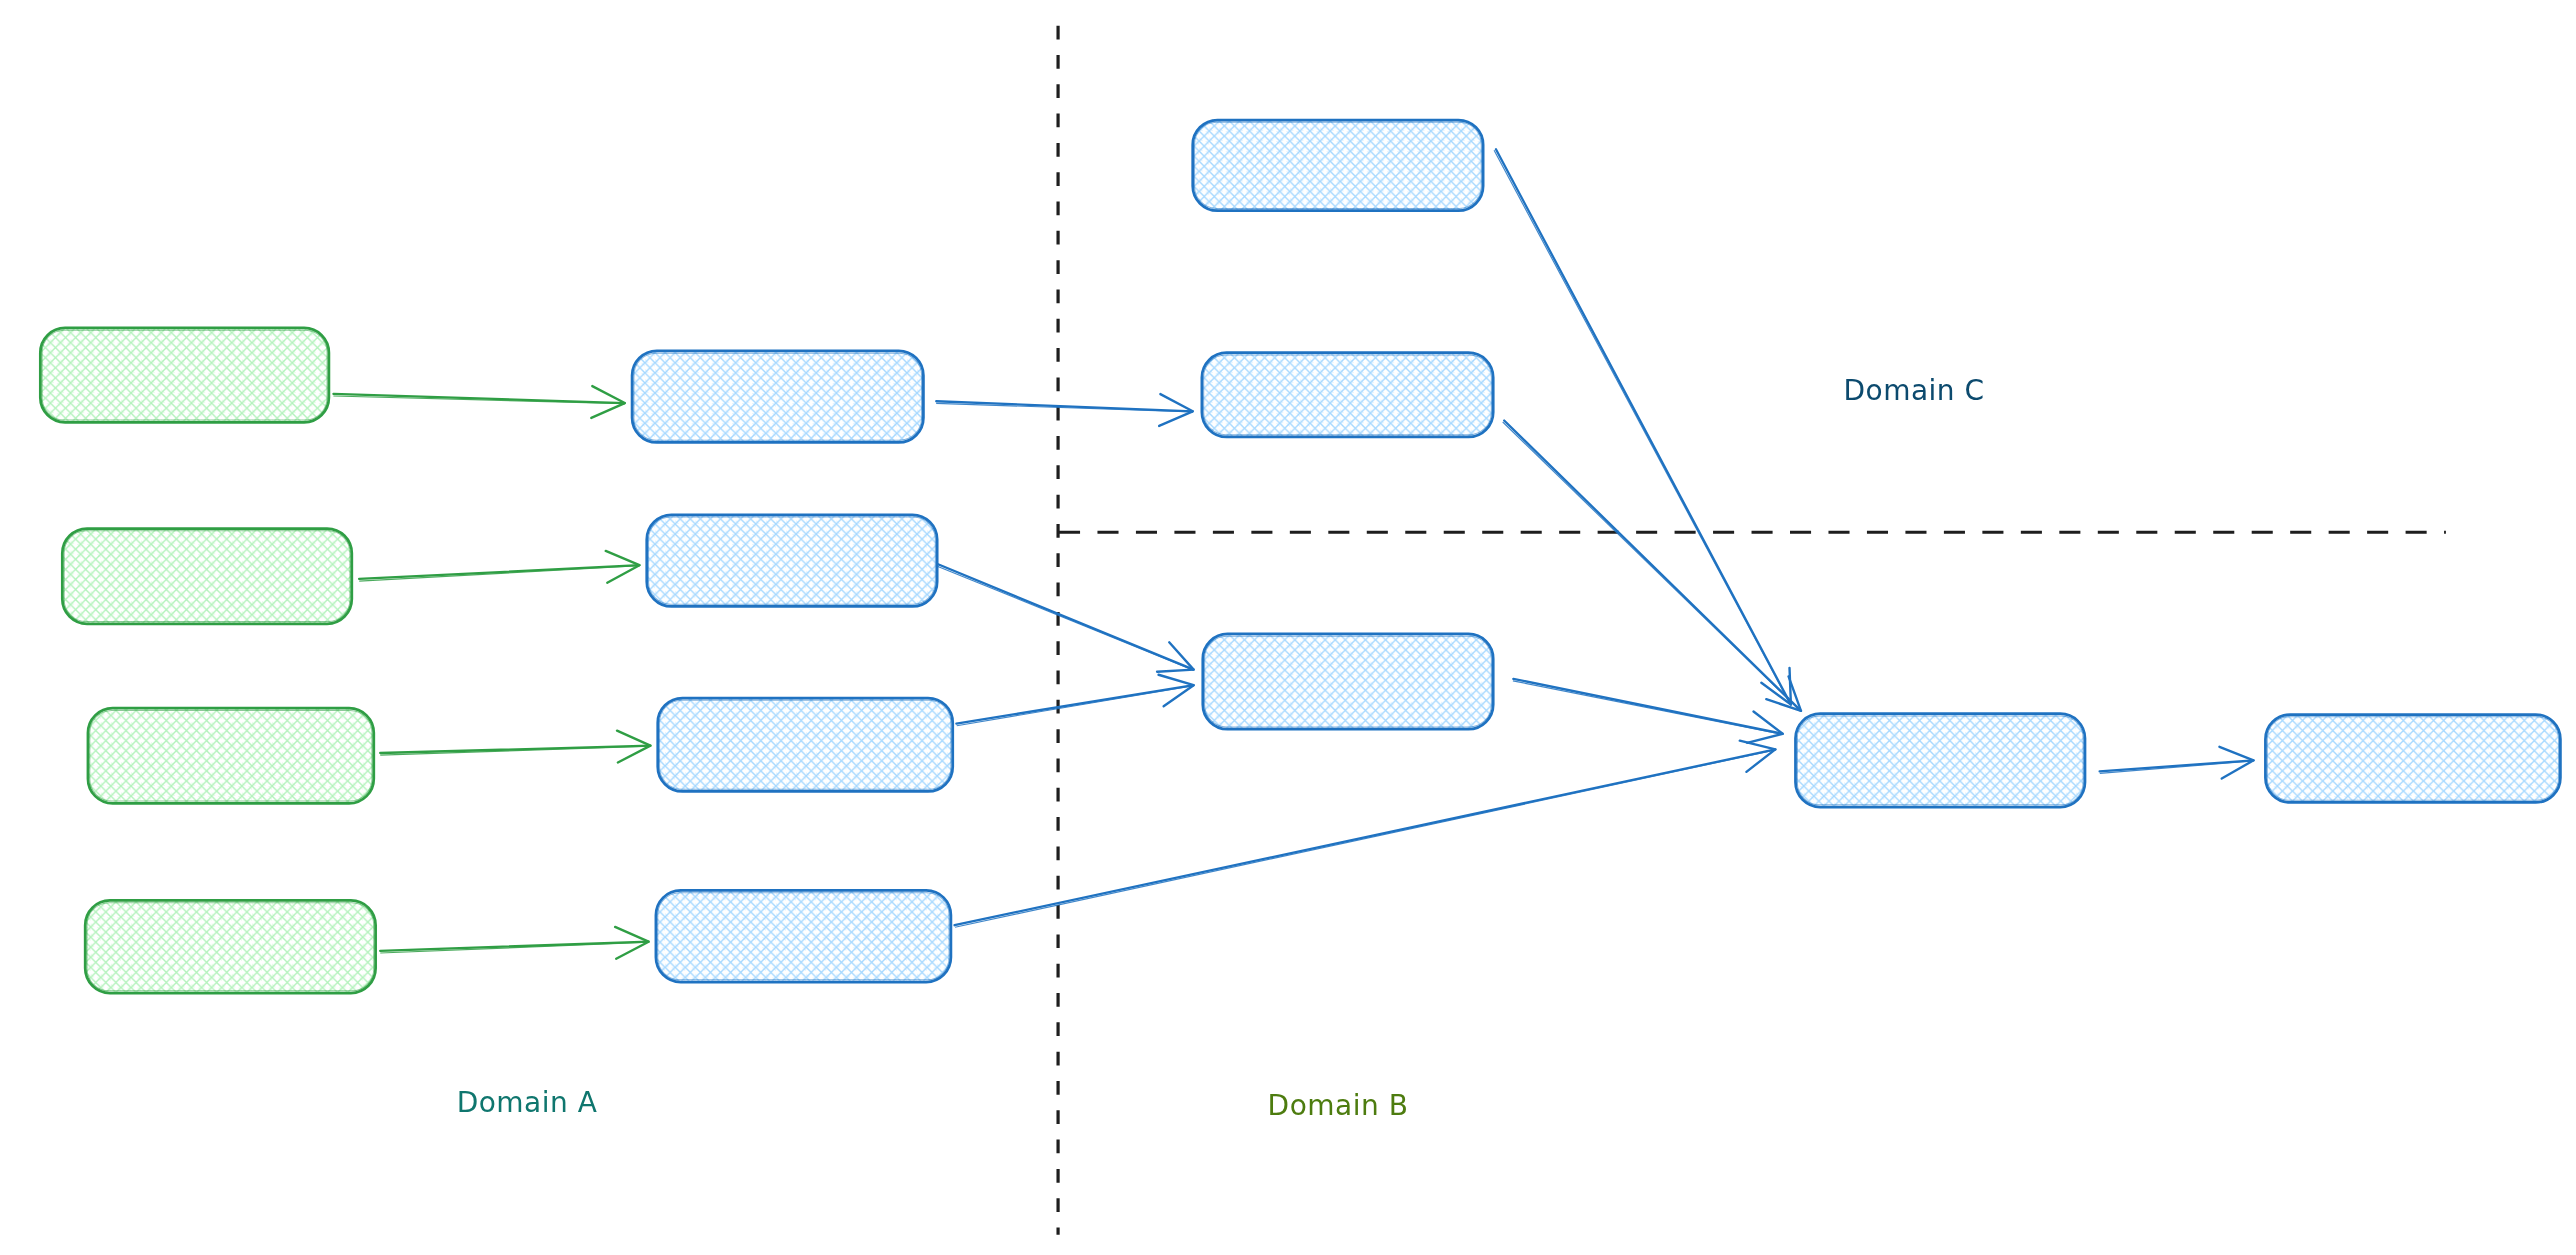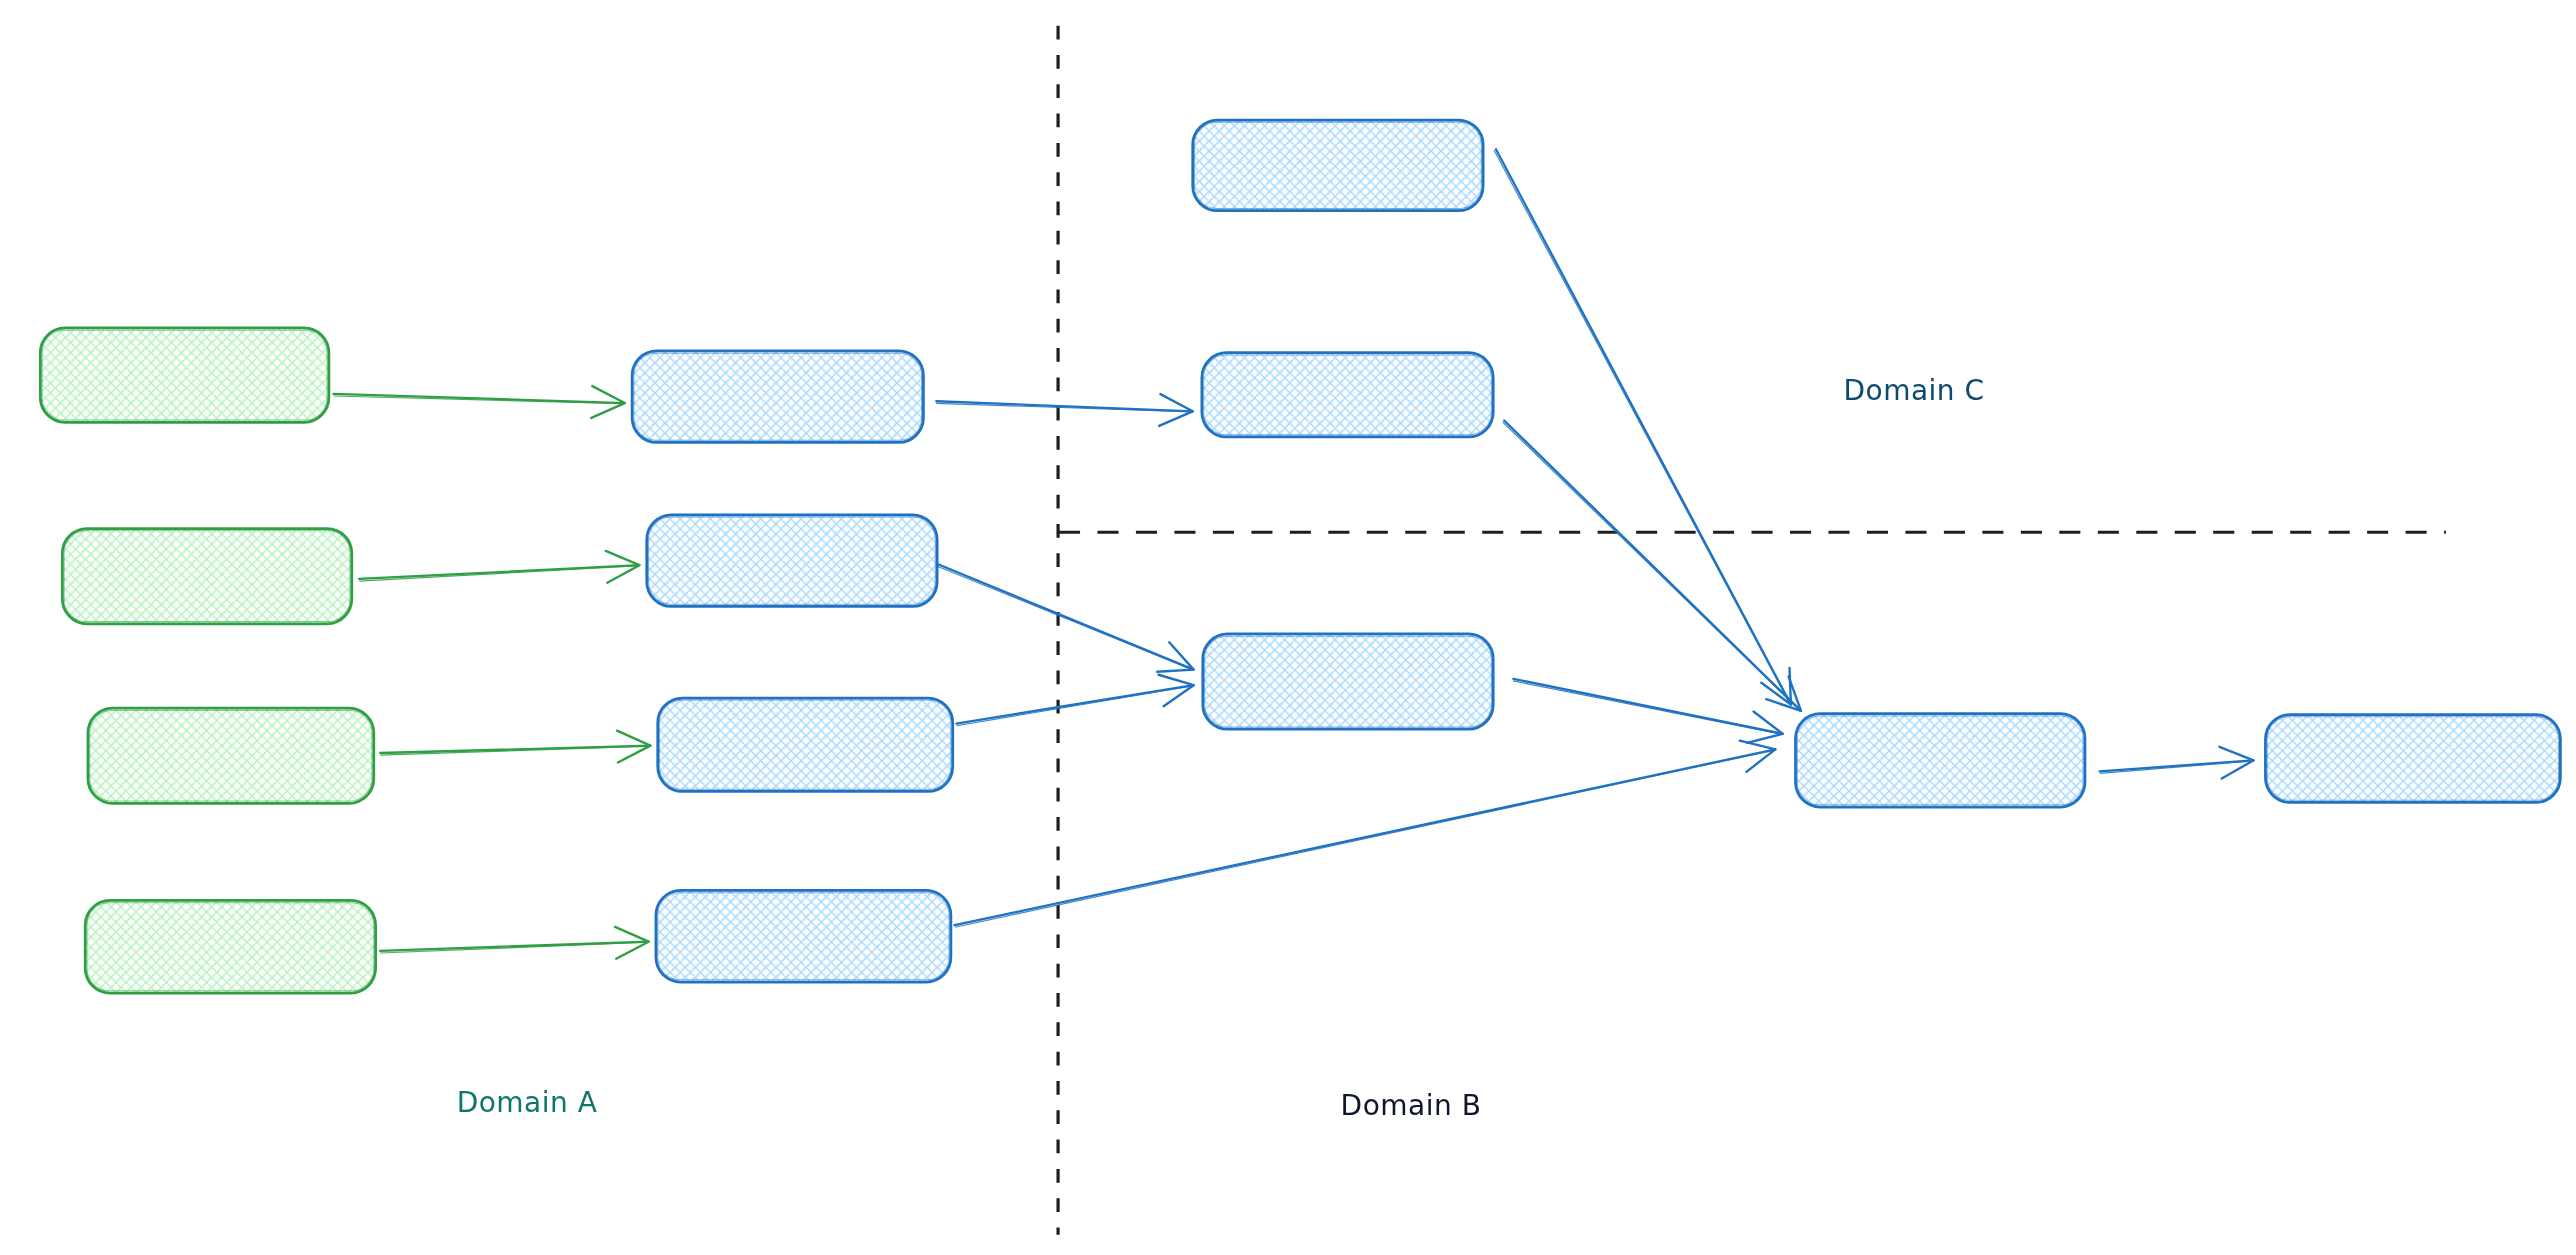--- a/index.html
+++ b/index.html
@@ -147,16 +147,16 @@
         <rect x="1960" y="779" width="316" height="102" rx="27" ry="27" fill="url(#hatch-blue)" stroke="#1f72c1" stroke-width="3"></rect>
         <rect x="1962" y="781.5" width="312" height="97" rx="24" ry="24" fill="none" stroke="#1f72c1" stroke-width="1.1" opacity="0.55"></rect>
       </g>
       <g>
         <rect x="2473" y="780" width="322" height="96" rx="27" ry="27" fill="url(#hatch-blue)" stroke="#1f72c1" stroke-width="3"></rect>
         <rect x="2475" y="782.5" width="318" height="91" rx="24" ry="24" fill="none" stroke="#1f72c1" stroke-width="1.1" opacity="0.55"></rect>
       </g>
     </svg>
 
   <div class="domain-label" style="left: 527px; top: 1102px; color: #0f766e;">Domain A</div>
-  <div class="domain-label" style="left: 1411px; top: 1105px; color: #0f172a;">Domain B</div>
+  <div class="domain-label" style="left: 1338px; top: 1105px; color: #4d7c0f;">Domain B</div>
   <div class="domain-label" style="left: 1893px; top: 390px; color: #0c4a6e; margin-left: 21px;">Domain C</div>
 </div>
 
 
 </body></html>

